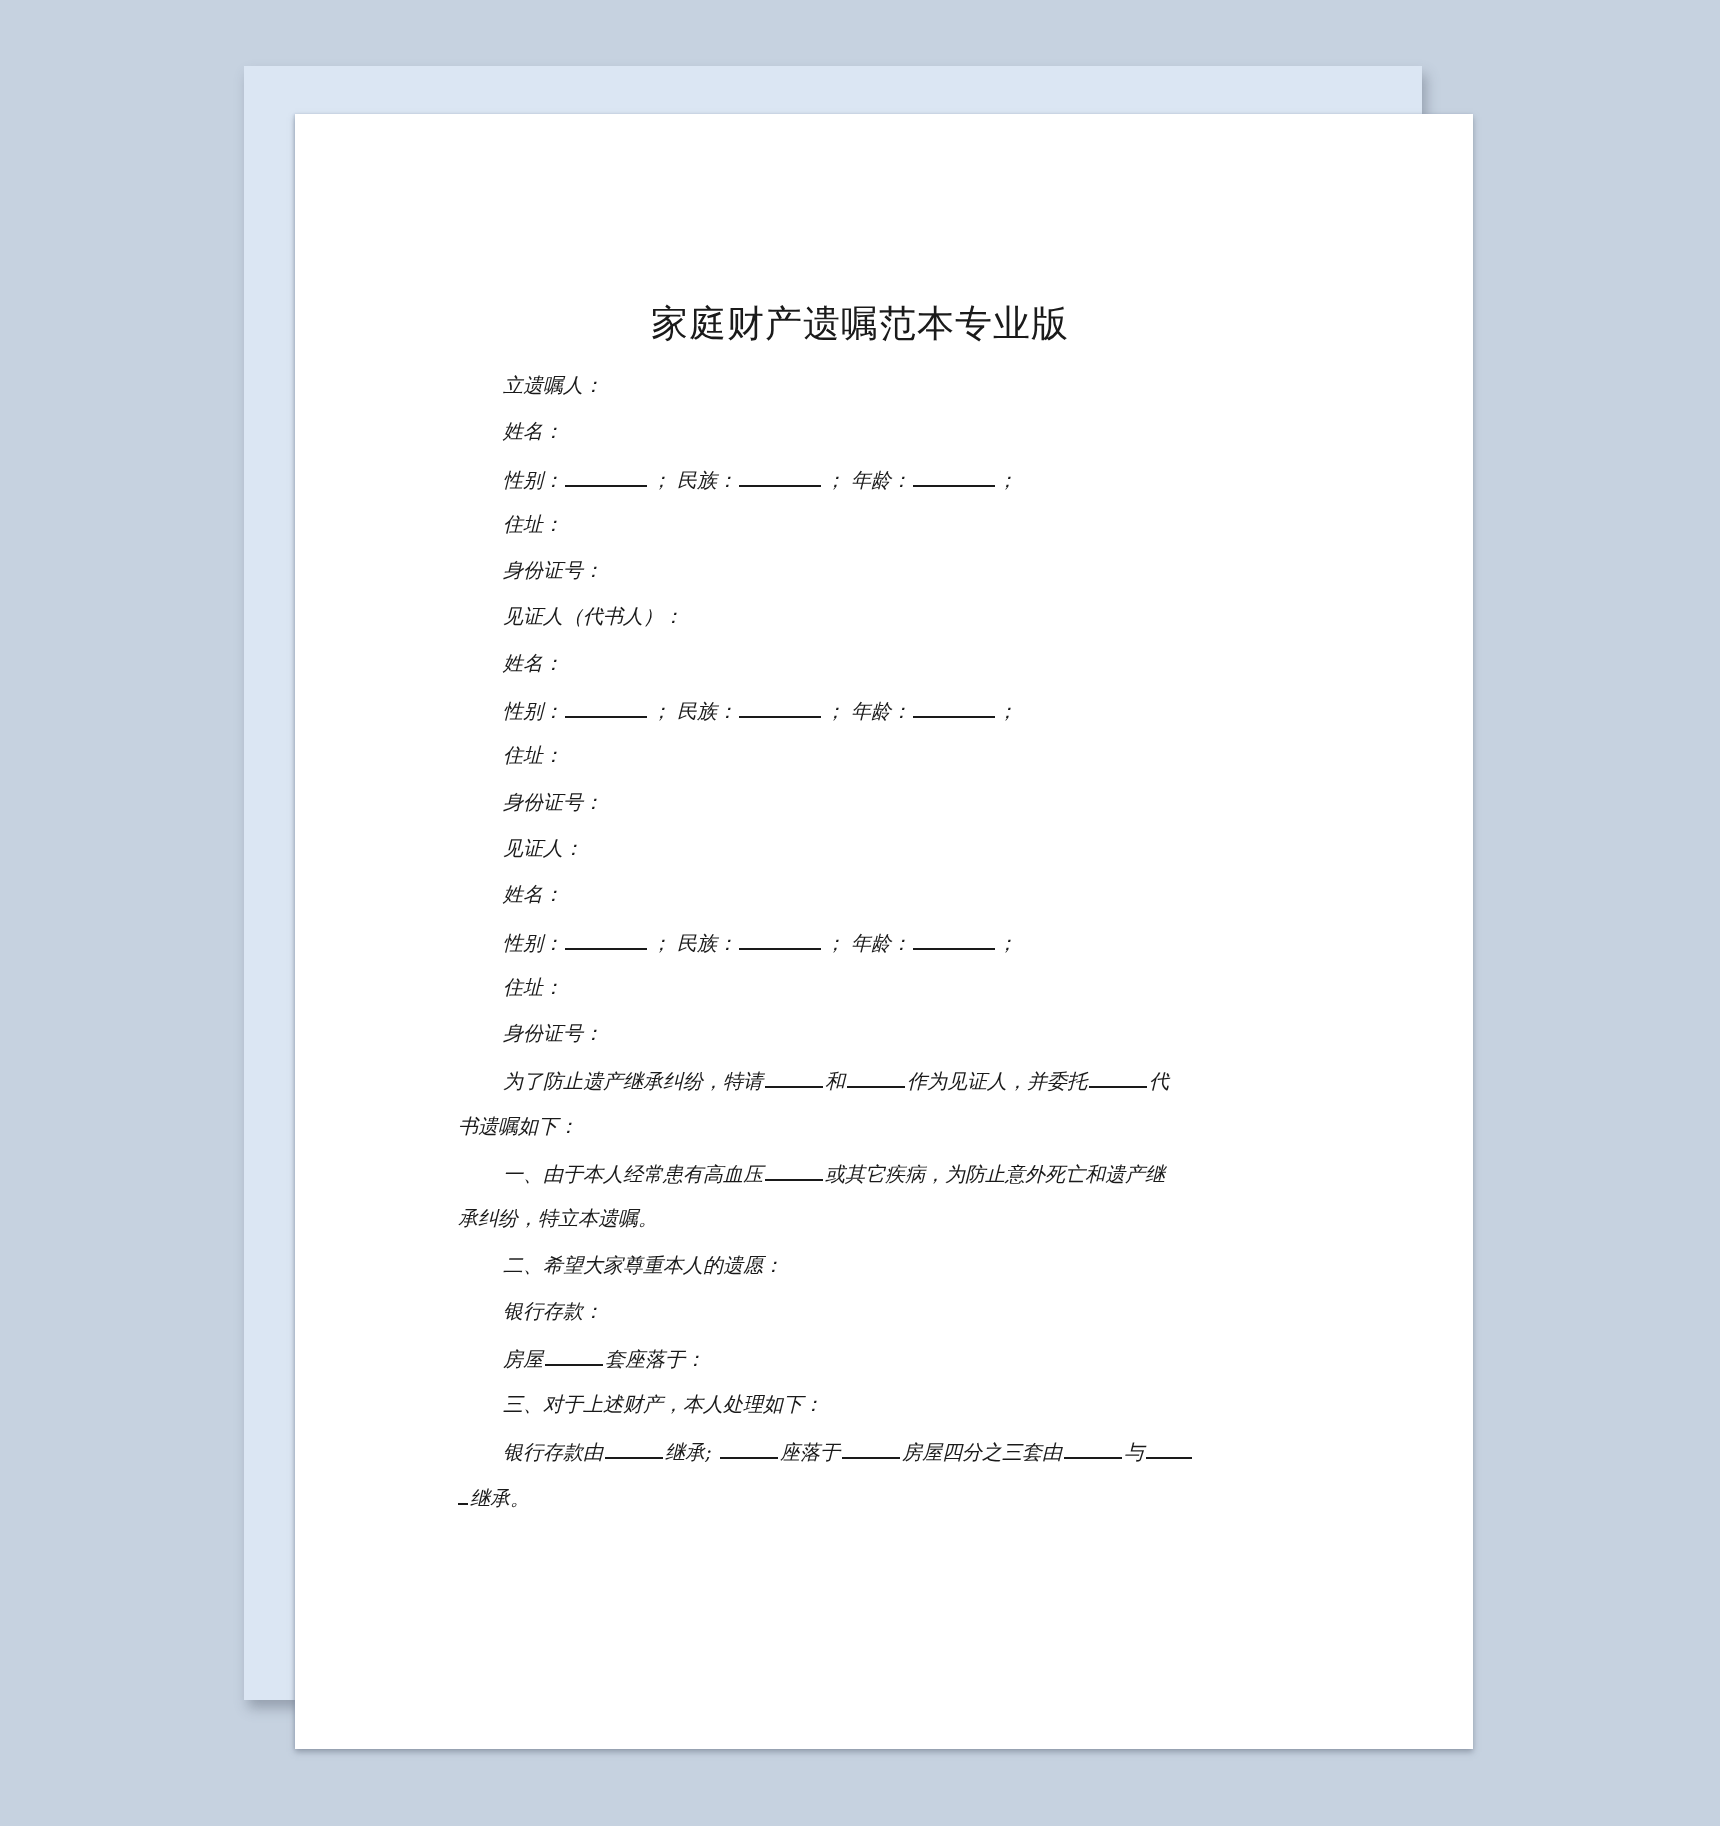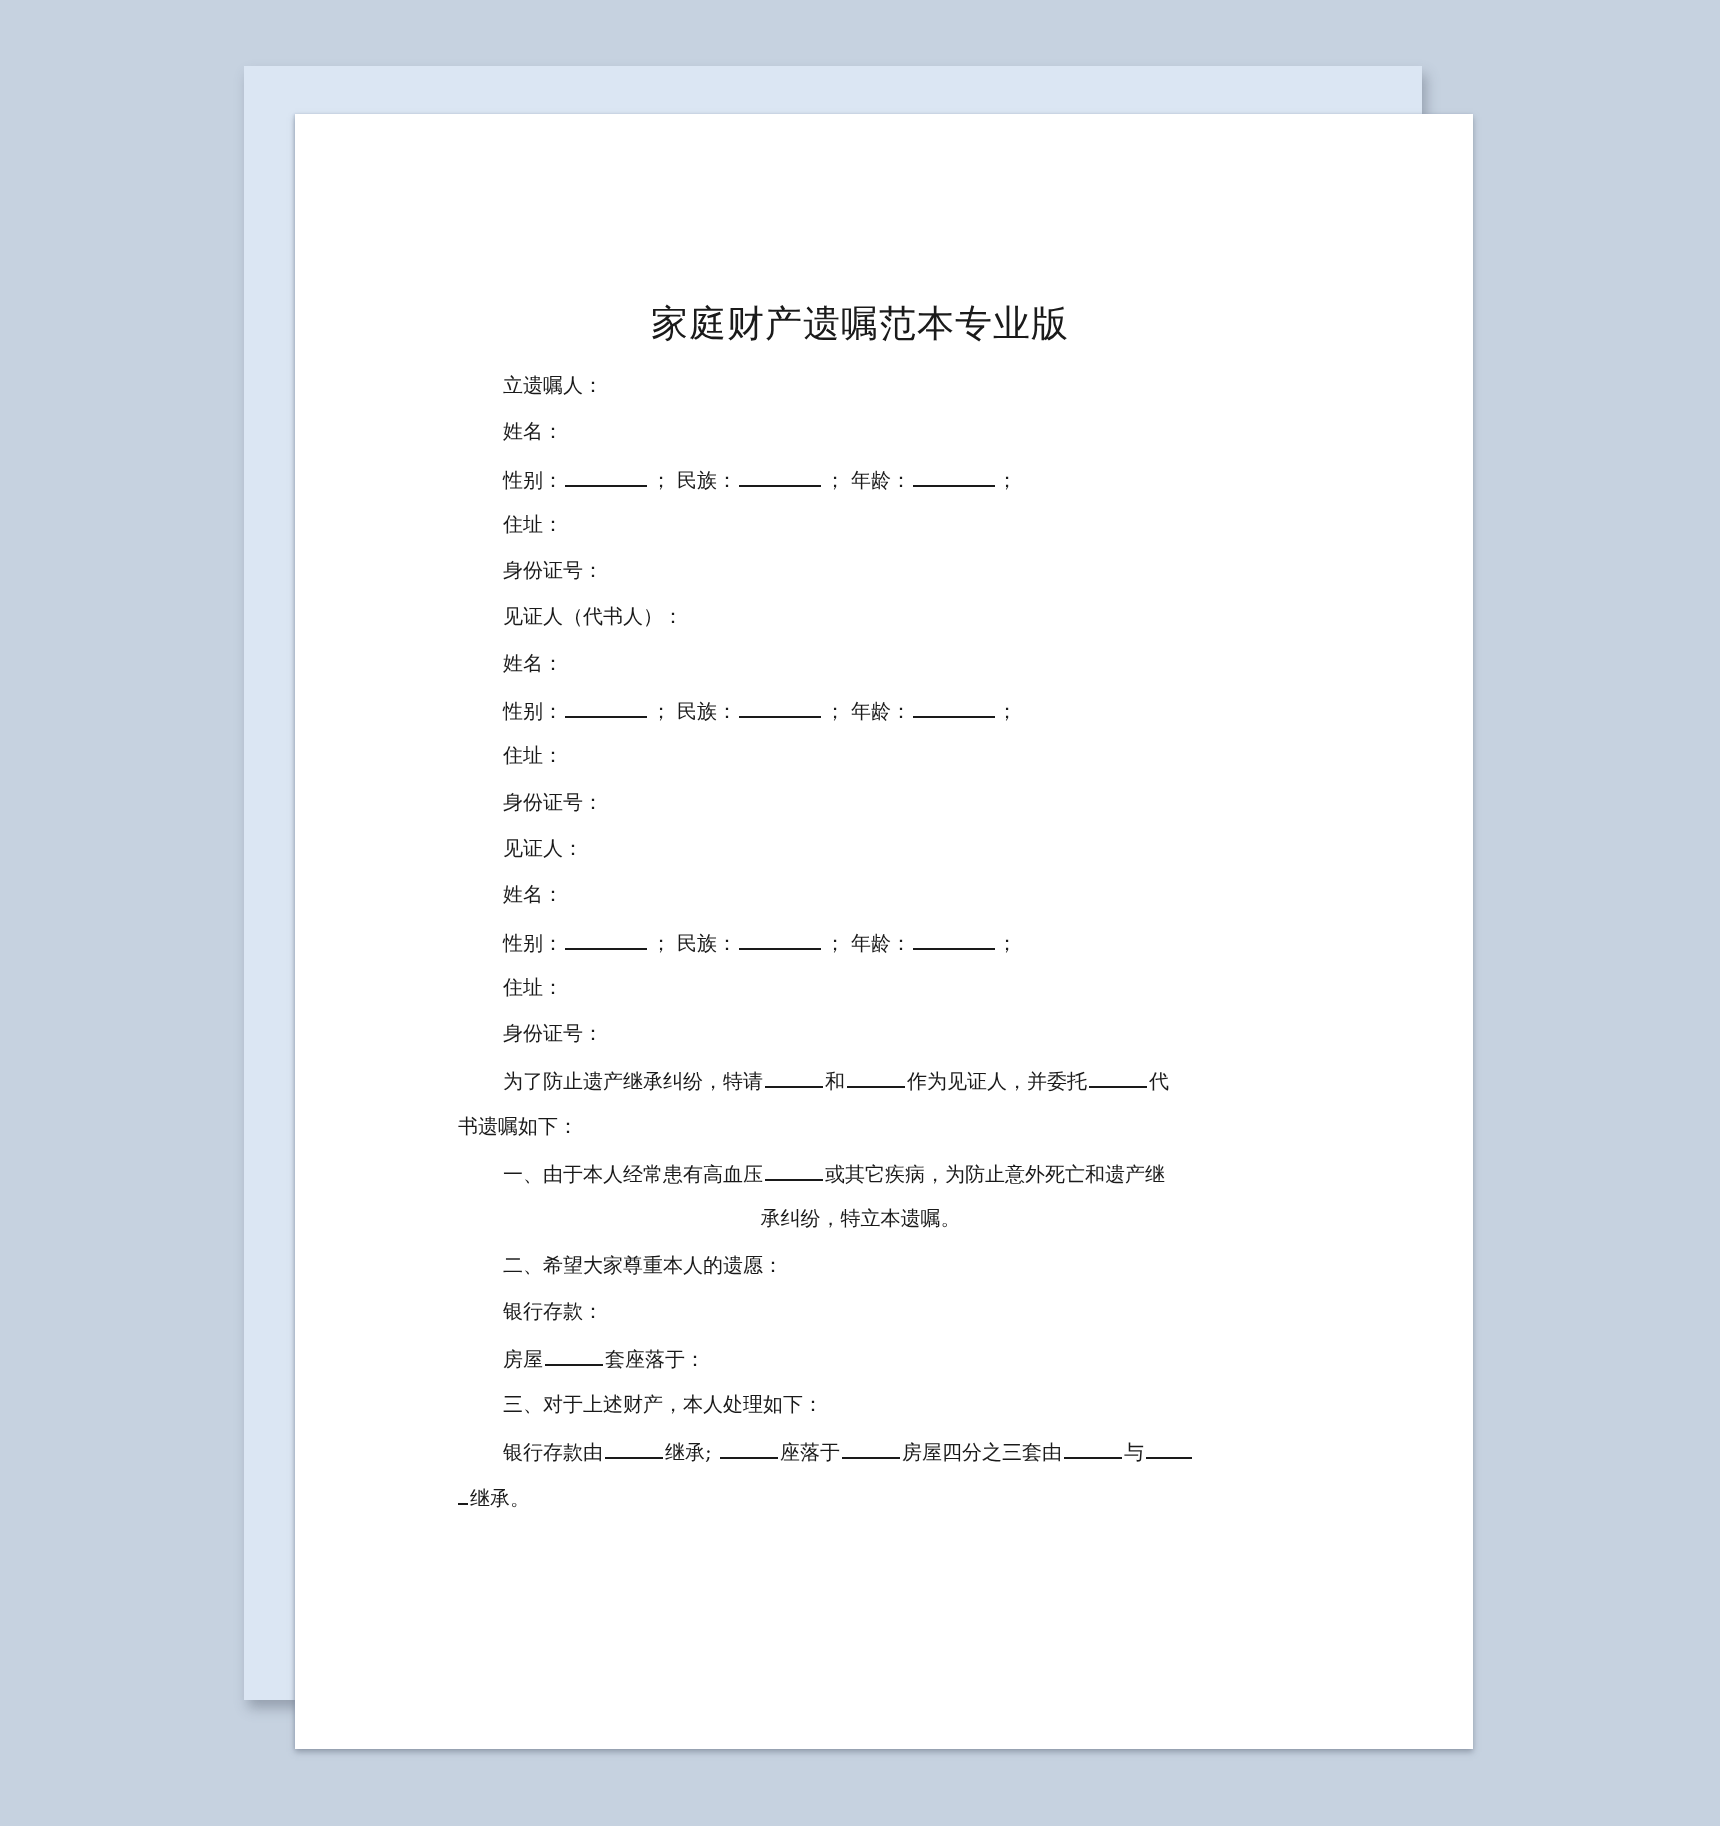--- a/index.html
+++ b/index.html
@@ -50,20 +50,21 @@
       top: 370px;
       width: 760px;
       font-size: 20px;
       color: #1a1a1a;
       font-family: "DejaVu Serif", "Liberation Serif", serif;
     }
     .line {
       height: 46.3px;
       line-height: 30px;
       white-space: nowrap;
+      font-style: italic;
     }
     .blank {
       display: inline-block;
       border-bottom: 2px solid #1a1a1a;
       height: 22px;
       vertical-align: baseline;
       margin: 0 2px;
     }
     .blank-long { width: 82px; }
     .blank-short { width: 58px; }
@@ -132,21 +133,21 @@
   <div class="line">
     <span>为了防止遗产继承纠纷，特请</span><span class="blank blank-short"></span><span>和</span><span class="blank blank-short"></span><span>作为见证人，并委托</span><span class="blank blank-short"></span><span>代</span>
   </div>
   <div class="line" style="margin-left:-45px;">
     <span>书遗嘱如下：</span>
   </div>
 
   <div class="line">
     <span>一、由于本人经常患有高血压</span><span class="blank blank-short"></span><span>或其它疾病，为防止意外死亡和遗产继</span>
   </div>
-  <div class="line" style="margin-left:-45px;text-align:center;">
+  <div class="line" style="margin-left:-45px;">
     <span>承纠纷，特立本遗嘱。</span>
   </div>
 
   <div class="line">
     <span>二、希望大家尊重本人的遗愿：</span>
   </div>
   <div class="line">
     <span>银行存款：</span>
   </div>
   <div class="line">

